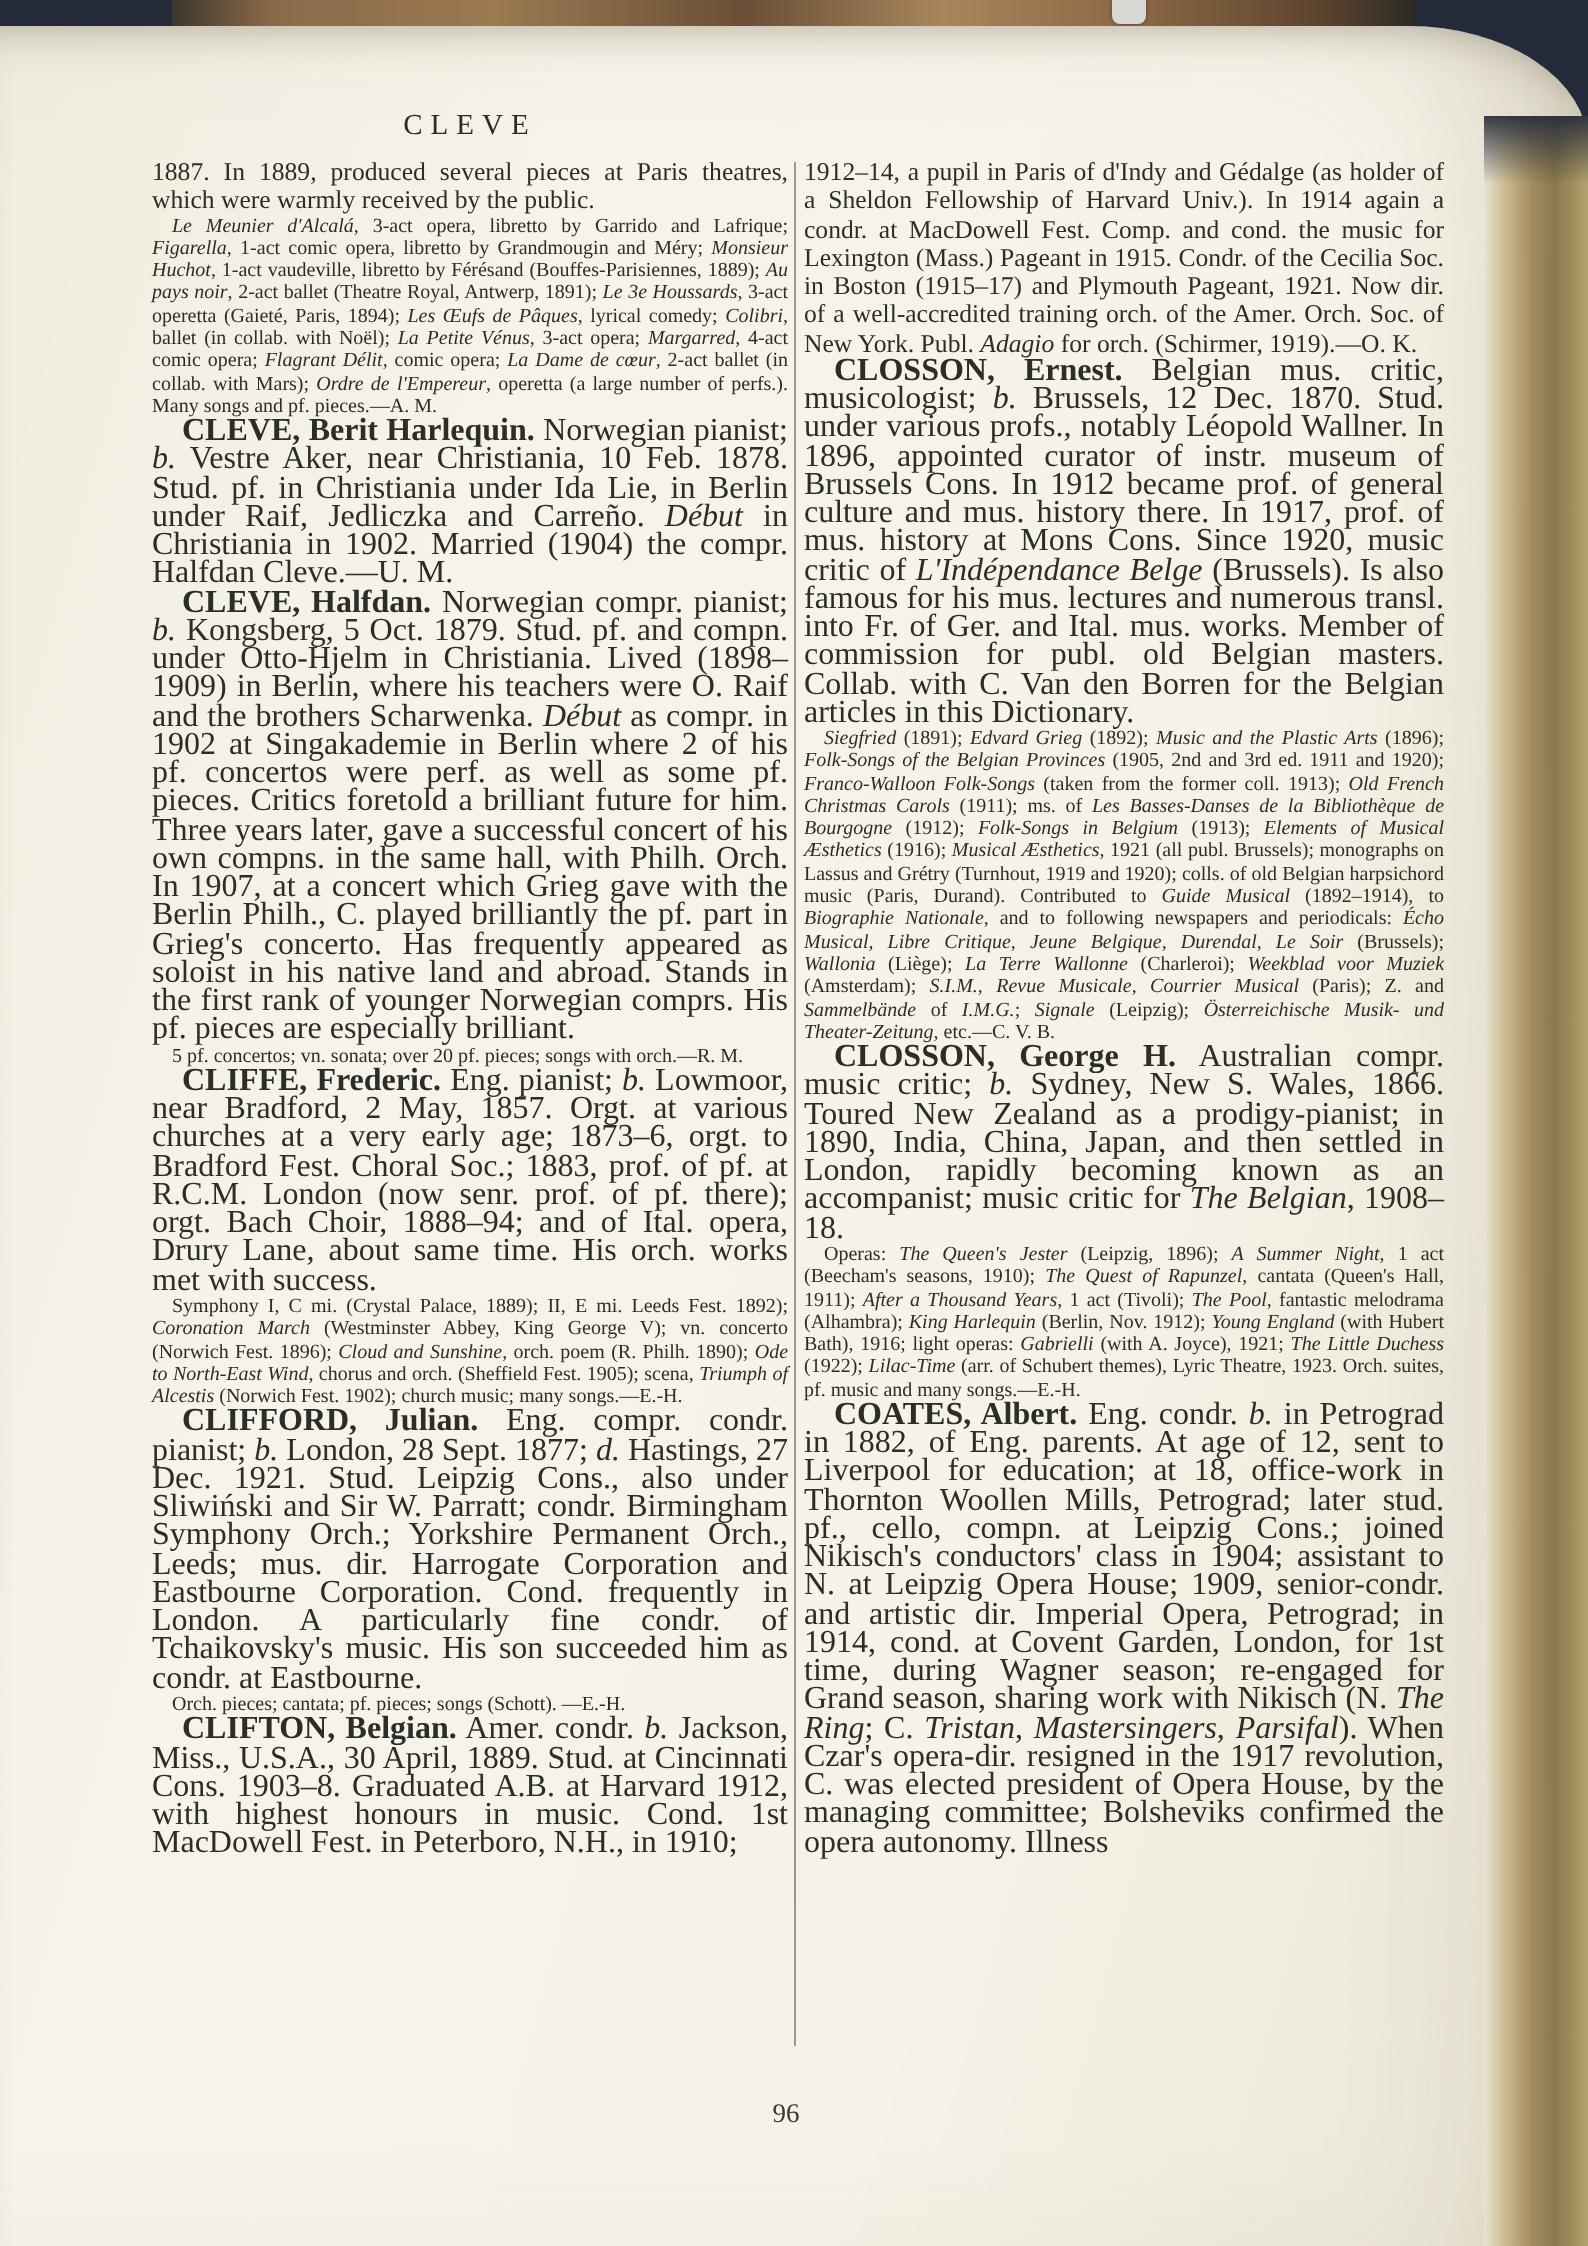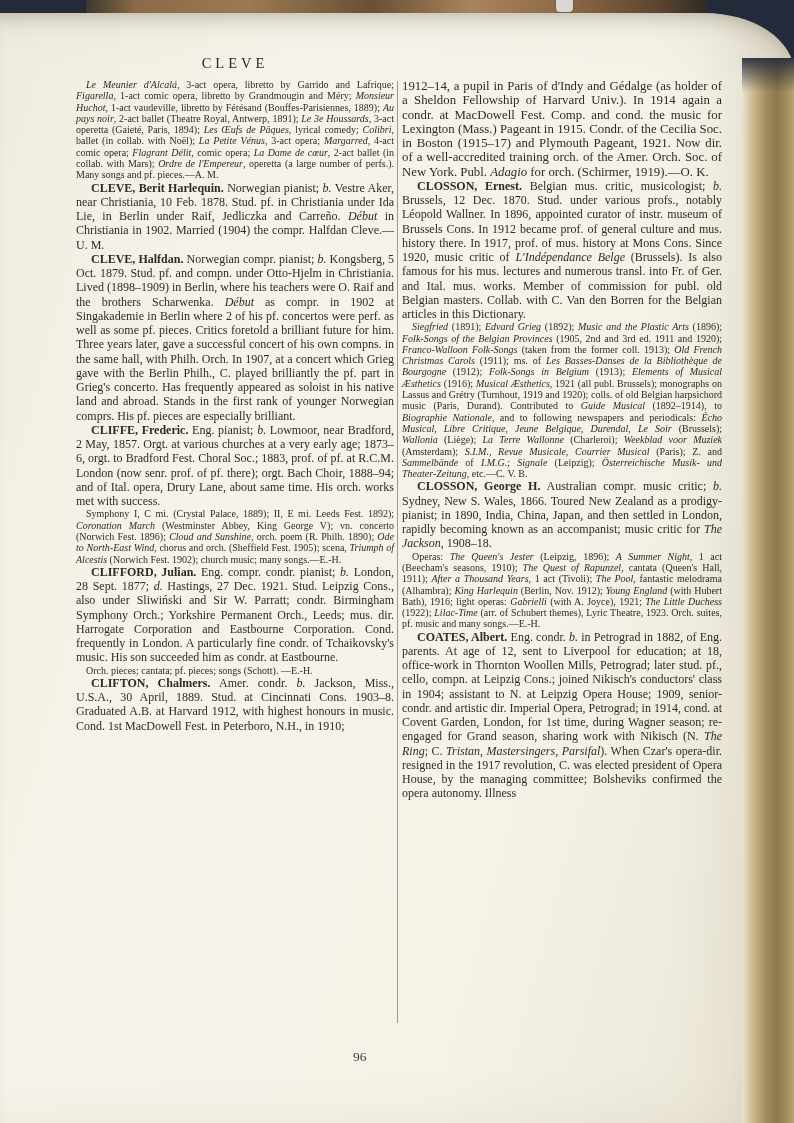--- a/index.html
+++ b/index.html
@@ -44,54 +44,56 @@
     background:rgba(80,78,70,.55);
   }
   .col{
     position:absolute;top:66px;color:#2e2c28;
     text-align:justify;
   }
   .col-left{left:76px;width:318px;}
   .col-right{left:402px;width:320px;}
   .col p{margin:0;}
   p.continuation{font-size:12.8px;line-height:14.25px;text-indent:0;}
-  p.entry{font-size:12px;line-height:14.25px;text-indent:15px;}
+  p.entry{font-size:16px;line-height:14.25px;text-indent:15px;}
   p.works{font-size:10px;line-height:11.3px;text-indent:10px;}
   .b{font-weight:bold;}
   .i{font-style:italic;}
   .folio{
-    position:absolute;left:353px;top:1036px;width:80px;
+    position:absolute;left:353px;top:1036px;width:80px;text-align:center;
     font-size:13.5px;color:#3a3833;
   }
 </style>
 </head>
 <body>
 
 <div class="photo">
   <div class="top-wood"></div>
   <div class="pen-glint"></div>
 
   <div class="page">
     <div class="running-head left">CLEVE</div>
     <div class="divider"></div>
     <div class="col col-left">
+        <p class="continuation">1887.  In 1889, produced several pieces at Paris theatres, which were warmly received by the public.</p>
         <p class="works"><span class="i">Le Meunier d'Alcalá</span>, 3-act opera, libretto by Garrido and Lafrique; <span class="i">Figarella</span>, 1-act comic opera, libretto by Grandmougin and Méry; <span class="i">Monsieur Huchot</span>, 1-act vaudeville, libretto by Férésand (Bouffes-Parisiennes, 1889); <span class="i">Au pays noir</span>, 2-act ballet (Theatre Royal, Antwerp, 1891); <span class="i">Le 3e Houssards</span>, 3-act operetta (Gaieté, Paris, 1894); <span class="i">Les Œufs de Pâques</span>, lyrical comedy; <span class="i">Colibri</span>, ballet (in collab. with Noël); <span class="i">La Petite Vénus</span>, 3-act opera; <span class="i">Margarred</span>, 4-act comic opera; <span class="i">Flagrant Délit</span>, comic opera; <span class="i">La Dame de cœur</span>, 2-act ballet (in collab. with Mars); <span class="i">Ordre de l'Empereur</span>, operetta (a large number of perfs.).  Many songs and pf. pieces.—A. M.</p>
         <p class="entry"><span class="b">CLEVE, Berit Harlequin.</span>  Norwegian pianist; <span class="i">b.</span> Vestre Aker, near Christiania, 10 Feb. 1878. Stud. pf. in Christiania under Ida Lie, in Berlin under Raif, Jedliczka and Carreño.  <span class="i">Début</span> in Christiania in 1902.  Married (1904) the compr. Halfdan Cleve.—U. M.</p>
         <p class="entry"><span class="b">CLEVE, Halfdan.</span>  Norwegian compr. pianist; <span class="i">b.</span> Kongsberg, 5 Oct. 1879.  Stud. pf. and compn. under Otto-Hjelm in Christiania.  Lived (1898–1909) in Berlin, where his teachers were O. Raif and the brothers Scharwenka.  <span class="i">Début</span> as compr. in 1902 at Singakademie in Berlin where 2 of his pf. concertos were perf. as well as some pf. pieces.  Critics foretold a brilliant future for him. Three years later, gave a successful concert of his own compns. in the same hall, with Philh. Orch. In 1907, at a concert which Grieg gave with the Berlin Philh., C. played brilliantly the pf. part in Grieg's concerto.  Has frequently appeared as soloist in his native land and abroad.  Stands in the first rank of younger Norwegian comprs. His pf. pieces are especially brilliant.</p>
+        <p class="works">5 pf. concertos;  vn. sonata;  over 20 pf. pieces; songs with orch.—R. M.</p>
         <p class="entry"><span class="b">CLIFFE, Frederic.</span>  Eng. pianist; <span class="i">b.</span> Lowmoor, near Bradford, 2 May, 1857.  Orgt. at various churches at a very early age;  1873–6, orgt. to Bradford Fest. Choral Soc.; 1883, prof. of pf. at R.C.M. London (now senr. prof. of pf. there); orgt. Bach Choir, 1888–94;  and of Ital. opera, Drury Lane, about same time.  His orch. works met with success.</p>
         <p class="works">Symphony I, C mi. (Crystal Palace, 1889);  II, E mi. Leeds Fest. 1892);  <span class="i">Coronation March</span> (Westminster Abbey, King George V);  vn. concerto (Norwich Fest. 1896);  <span class="i">Cloud and Sunshine</span>, orch. poem (R. Philh. 1890);  <span class="i">Ode to North-East Wind</span>, chorus and orch. (Sheffield Fest. 1905); scena, <span class="i">Triumph of Alcestis</span> (Norwich Fest. 1902); church music;  many songs.—E.-H.</p>
         <p class="entry"><span class="b">CLIFFORD, Julian.</span>  Eng. compr. condr. pianist; <span class="i">b.</span> London, 28 Sept. 1877; <span class="i">d.</span> Hastings, 27 Dec. 1921.  Stud. Leipzig Cons., also under Sliwiński and Sir W. Parratt; condr. Birmingham Symphony Orch.; Yorkshire Permanent Orch., Leeds;  mus. dir. Harrogate Corporation and Eastbourne Corporation.  Cond. frequently in London.  A particularly fine condr. of Tchaikovsky's music.  His son succeeded him as condr. at Eastbourne.</p>
         <p class="works">Orch. pieces;  cantata;  pf. pieces;  songs (Schott). —E.-H.</p>
-        <p class="entry"><span class="b">CLIFTON, Chalmers.</span>  Amer. condr. <span class="i">b.</span> Jackson, Miss., U.S.A., 30 April, 1889.  Stud. at Cincinnati Cons. 1903–8.  Graduated A.B. at Harvard 1912, with highest honours in music.  Cond. 1st MacDowell Fest. in Peterboro, N.H., in 1910;</p>
+        <p class="entry"><span class="b">CLIFTON, Belgian.</span>  Amer. condr. <span class="i">b.</span> Jackson, Miss., U.S.A., 30 April, 1889.  Stud. at Cincinnati Cons. 1903–8.  Graduated A.B. at Harvard 1912, with highest honours in music.  Cond. 1st MacDowell Fest. in Peterboro, N.H., in 1910;</p>
       </div>
     <div class="col col-right">
         <p class="continuation">1912–14, a pupil in Paris of d'Indy and Gédalge (as holder of a Sheldon Fellowship of Harvard Univ.).  In 1914 again a condr. at MacDowell Fest.  Comp. and cond. the music for Lexington (Mass.) Pageant in 1915.  Condr. of the Cecilia Soc. in Boston (1915–17) and Plymouth Pageant, 1921.  Now dir. of a well-accredited training orch. of the Amer. Orch. Soc. of New York.  Publ. <span class="i">Adagio</span> for orch. (Schirmer, 1919).—O. K.</p>
         <p class="entry"><span class="b">CLOSSON, Ernest.</span>  Belgian mus. critic, musicologist;  <span class="i">b.</span> Brussels, 12 Dec. 1870.  Stud. under various profs., notably Léopold Wallner.  In 1896, appointed curator of instr. museum of Brussels Cons.  In 1912 became prof. of general culture and mus. history there.  In 1917, prof. of mus. history at Mons Cons.  Since 1920, music critic of <span class="i">L'Indépendance Belge</span> (Brussels). Is also famous for his mus. lectures and numerous transl. into Fr. of Ger. and Ital. mus. works. Member of commission for publ. old Belgian masters.  Collab. with C. Van den Borren for the Belgian articles in this Dictionary.</p>
         <p class="works"><span class="i">Siegfried</span> (1891);  <span class="i">Edvard Grieg</span> (1892);  <span class="i">Music and the Plastic Arts</span> (1896);  <span class="i">Folk-Songs of the Belgian Provinces</span> (1905, 2nd and 3rd ed. 1911 and 1920); <span class="i">Franco-Walloon Folk-Songs</span> (taken from the former coll. 1913);  <span class="i">Old French Christmas Carols</span> (1911); ms. of <span class="i">Les Basses-Danses de la Bibliothèque de Bourgogne</span> (1912); <span class="i">Folk-Songs in Belgium</span> (1913); <span class="i">Elements of Musical Æsthetics</span> (1916);  <span class="i">Musical Æsthetics</span>, 1921 (all publ. Brussels);  monographs on Lassus and Grétry (Turnhout, 1919 and 1920);  colls. of old Belgian harpsichord music (Paris, Durand).  Contributed to <span class="i">Guide Musical</span> (1892–1914), to <span class="i">Biographie Nationale</span>, and to following newspapers and periodicals:  <span class="i">Écho Musical, Libre Critique, Jeune Belgique, Durendal, Le Soir</span> (Brussels);  <span class="i">Wallonia</span> (Liège);  <span class="i">La Terre Wallonne</span> (Charleroi);  <span class="i">Weekblad voor Muziek</span> (Amsterdam);  <span class="i">S.I.M., Revue Musicale, Courrier Musical</span> (Paris);  Z. and <span class="i">Sammelbände</span> of <span class="i">I.M.G.</span>; <span class="i">Signale</span> (Leipzig);  <span class="i">Österreichische Musik- und Theater-Zeitung</span>, etc.—C. V. B.</p>
-        <p class="entry"><span class="b">CLOSSON, George H.</span>  Australian compr. music critic;  <span class="i">b.</span> Sydney, New S. Wales, 1866. Toured New Zealand as a prodigy-pianist;  in 1890, India, China, Japan, and then settled in London, rapidly becoming known as an accompanist;  music critic for <span class="i">The Jackson</span>, 1908–18.</p>
+        <p class="entry"><span class="b">CLOSSON, George H.</span>  Australian compr. music critic;  <span class="i">b.</span> Sydney, New S. Wales, 1866. Toured New Zealand as a prodigy-pianist;  in 1890, India, China, Japan, and then settled in London, rapidly becoming known as an accompanist;  music critic for <span class="i">The Belgian</span>, 1908–18.</p>
         <p class="works">Operas:  <span class="i">The Queen's Jester</span> (Leipzig, 1896);  <span class="i">A Summer Night</span>, 1 act (Beecham's seasons, 1910);  <span class="i">The Quest of Rapunzel</span>, cantata (Queen's Hall, 1911); <span class="i">After a Thousand Years</span>, 1 act (Tivoli);  <span class="i">The Pool</span>, fantastic melodrama (Alhambra);  <span class="i">King Harlequin</span> (Berlin, Nov. 1912);  <span class="i">Young England</span> (with Hubert Bath), 1916;  light operas:  <span class="i">Gabrielli</span> (with A. Joyce), 1921;  <span class="i">The Little Duchess</span> (1922);  <span class="i">Lilac-Time</span> (arr. of Schubert themes), Lyric Theatre, 1923.  Orch. suites, pf. music and many songs.—E.-H.</p>
         <p class="entry"><span class="b">COATES, Albert.</span>  Eng. condr.  <span class="i">b.</span> in Petrograd in 1882, of Eng. parents.  At age of 12, sent to Liverpool for education;  at 18, office-work in Thornton Woollen Mills, Petrograd;  later stud. pf., cello, compn. at Leipzig Cons.;  joined Nikisch's conductors' class in 1904;  assistant to N. at Leipzig Opera House;  1909, senior-condr. and artistic dir. Imperial Opera, Petrograd;  in 1914, cond. at Covent Garden, London, for 1st time, during Wagner season;  re-engaged for Grand season, sharing work with Nikisch (N. <span class="i">The Ring</span>;  C. <span class="i">Tristan</span>, <span class="i">Mastersingers</span>, <span class="i">Parsifal</span>). When Czar's opera-dir. resigned in the 1917 revolution, C. was elected president of Opera House, by the managing committee;  Bolsheviks confirmed the opera autonomy.  Illness</p>
       </div>
     <div class="folio">96</div>
   </div>
 
   <div class="fore-edge"></div>
 </div>
 
 </body></html>

